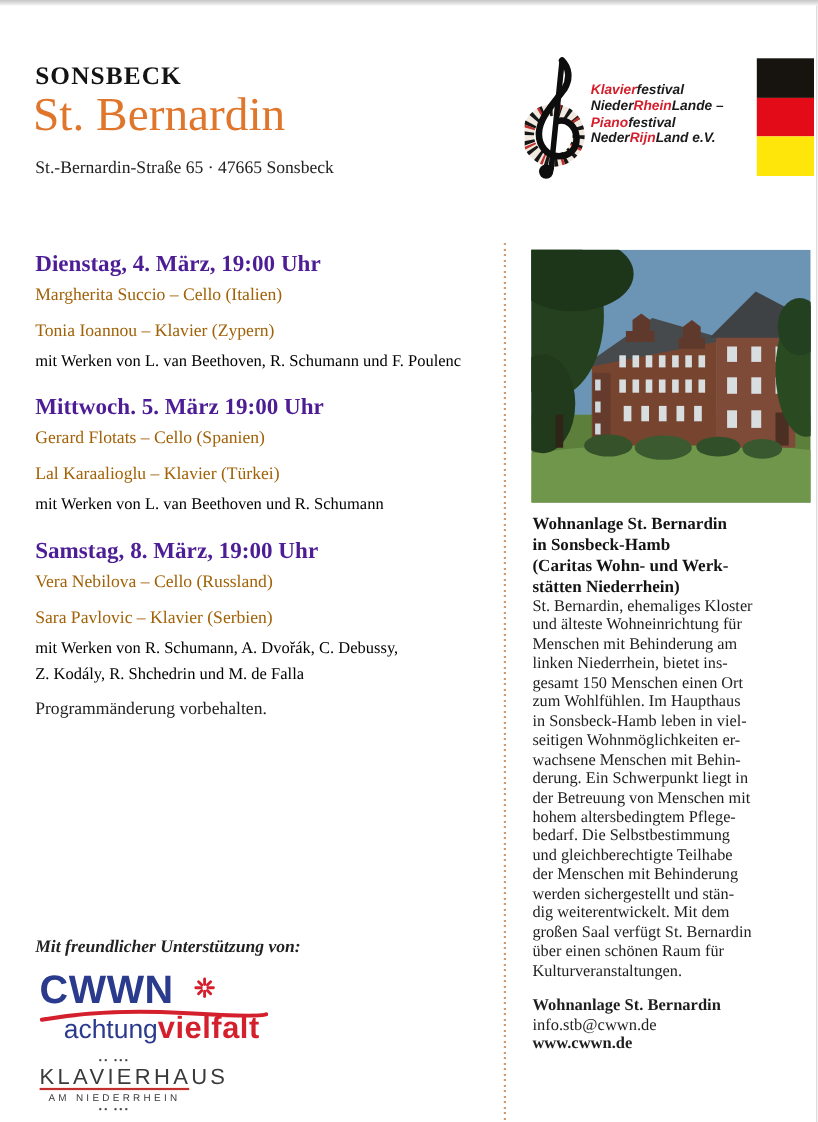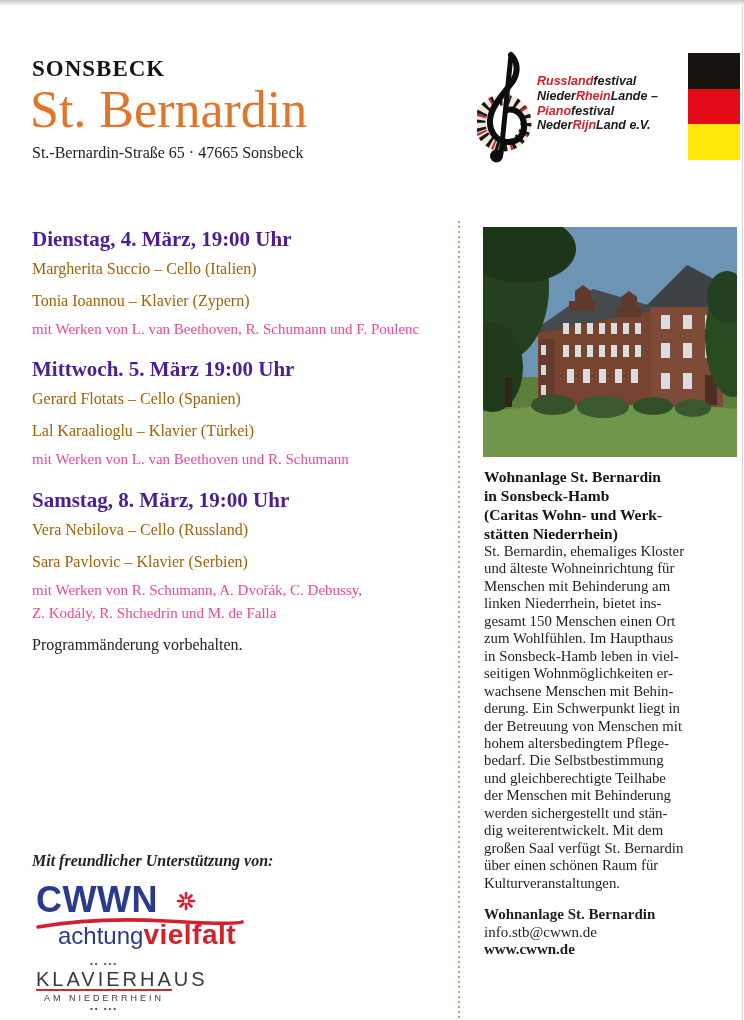--- a/index.html
+++ b/index.html
@@ -6,21 +6,21 @@
   #page{position:relative;width:744px;height:1020px;background:#ffffff;overflow:hidden;
         font-family:"Liberation Serif",serif;color:#1e1e1e;}
   .edge-top{position:absolute;top:0;left:0;width:744px;height:5px;
             background:linear-gradient(#c6c6c6,#f4f4f4);}
   .edge-right{position:absolute;top:5px;right:1px;width:1px;height:1015px;background:#d5d5d5;}
   .abs{position:absolute;}
   .multiline{white-space:pre-line;}
 
   
   .kicker{left:32px;top:56px;font-size:23px;font-weight:bold;letter-spacing:1px;color:#141414;}
-  .title{left:30px;top:80px;font-size:52px;color:#e0762c;}
+  .title{left:30px;top:80px;font-size:43px;color:#e0762c;}
   .address{left:32px;top:144px;font-size:16px;color:#222;}
 
   
   .clef-wrap{left:477px;top:51px;width:56px;height:118px;}
   .logo-text{left:537px;top:74px;font-family:"Liberation Sans",sans-serif;
              font-size:12.5px;font-weight:bold;font-style:italic;line-height:14.8px;color:#1a1a1a;}
   .seg-red{color:#d41f2c;}
   .seg-dark{color:#1a1a1a;}
 
   
@@ -31,27 +31,27 @@
   .flag-yellow{background:#ffe60a;}
 
   
   .divider{left:458px;top:221px;width:2px;height:799px;
            background:repeating-linear-gradient(#cf9a6e 0 2px,transparent 2px 5px);}
 
   
   .concert{left:32px;width:420px;}
   .c-date{margin:0;font-size:21px;font-weight:bold;line-height:28px;color:#4c1d95;}
   .c-perf{font-size:16px;line-height:31.5px;color:#a16207;}
-  .c-works{font-size:15px;line-height:23px;margin-top:2px;color:#ec4899;}
+  .c-works{font-size:15px;line-height:23px;margin-top:2px;color:#000000;}
   .note{left:32px;top:636px;font-size:16px;color:#222;}
 
   
   .support-label{left:32px;top:852px;font-size:16px;font-style:italic;font-weight:bold;color:#222;}
   .cwwn{left:36px;top:882px;width:215px;font-family:"Liberation Sans",sans-serif;}
-  .cwwn-row{display:flex;align-items:center;gap:16px;}
+  .cwwn-row{display:flex;align-items:flex-start;gap:16px;}
   .cwwn-name{font-size:36px;font-weight:bold;color:#2a3a8c;letter-spacing:0.5px;line-height:36px;}
   .cwwn-swoosh{position:absolute;left:0;top:33px;}
   .cwwn-tagline{margin-top:3px;padding-left:22px;line-height:28px;}
   .cwwn-achtung{font-size:24px;color:#2a3a8c;}
   .cwwn-vielfalt{font-size:28px;font-weight:bold;color:#d41f2c;letter-spacing:0.5px;}
   .khaus{left:36px;top:960px;width:136px;text-align:center;
          font-family:"Liberation Sans",sans-serif;color:#3a3a3a;}
   .khaus-dots{font-size:8px;letter-spacing:2px;line-height:8px;color:#4a4a4a;}
   .khaus-name{font-size:20px;letter-spacing:3px;line-height:18px;margin-top:2px;white-space:nowrap;}
   .khaus-rule{height:2px;background:#c2302e;margin:1px 0 2px 0;}
@@ -80,21 +80,21 @@
     <svg width="56" height="118" viewBox="0 0 56 118">
       <circle cx="26" cy="72" r="23" fill="none" stroke="#f1e9df" stroke-width="11"></circle>
       <circle cx="26" cy="72" r="23" fill="none" stroke="#171717" stroke-width="11" stroke-dasharray="3 5"></circle>
       <circle cx="26" cy="72" r="23" fill="none" stroke="#c23030" stroke-width="11" stroke-dasharray="2 15" stroke-dashoffset="7"></circle>
       <path d="M 34 4 C 40 10 42 20 36 30 C 24 46 14 56 13 69 C 12 82 21 91 31 91 C 42 91 48 83 47 73 C 46 63 38 57 30 59" fill="none" stroke="#0d0d0d" stroke-width="6" stroke-linecap="round"></path>
       <path d="M 34 4 L 24 103" fill="none" stroke="#0d0d0d" stroke-width="5" stroke-linecap="round"></path>
       <circle cx="19.5" cy="105" r="6.5" fill="#0d0d0d"></circle>
     </svg>
   </div>
   <div class="abs logo-text">
-    <div><span class="seg-red">Russland</span><span class="seg-dark">festival</span></div>
+    <div><span class="seg-red">Klavier</span><span class="seg-dark">festival</span></div>
     <div><span class="seg-dark">Nieder</span><span class="seg-red">Rhein</span><span class="seg-dark">Lande –</span></div>
     <div><span class="seg-red">Piano</span><span class="seg-dark">festival</span></div>
     <div><span class="seg-dark">Neder</span><span class="seg-red">Rijn</span><span class="seg-dark">Land e.V.</span></div>
   </div>
 
   <div class="abs flag">
     <div class="flag-black"></div>
     <div class="flag-red"></div>
     <div class="flag-yellow"></div>
   </div>

